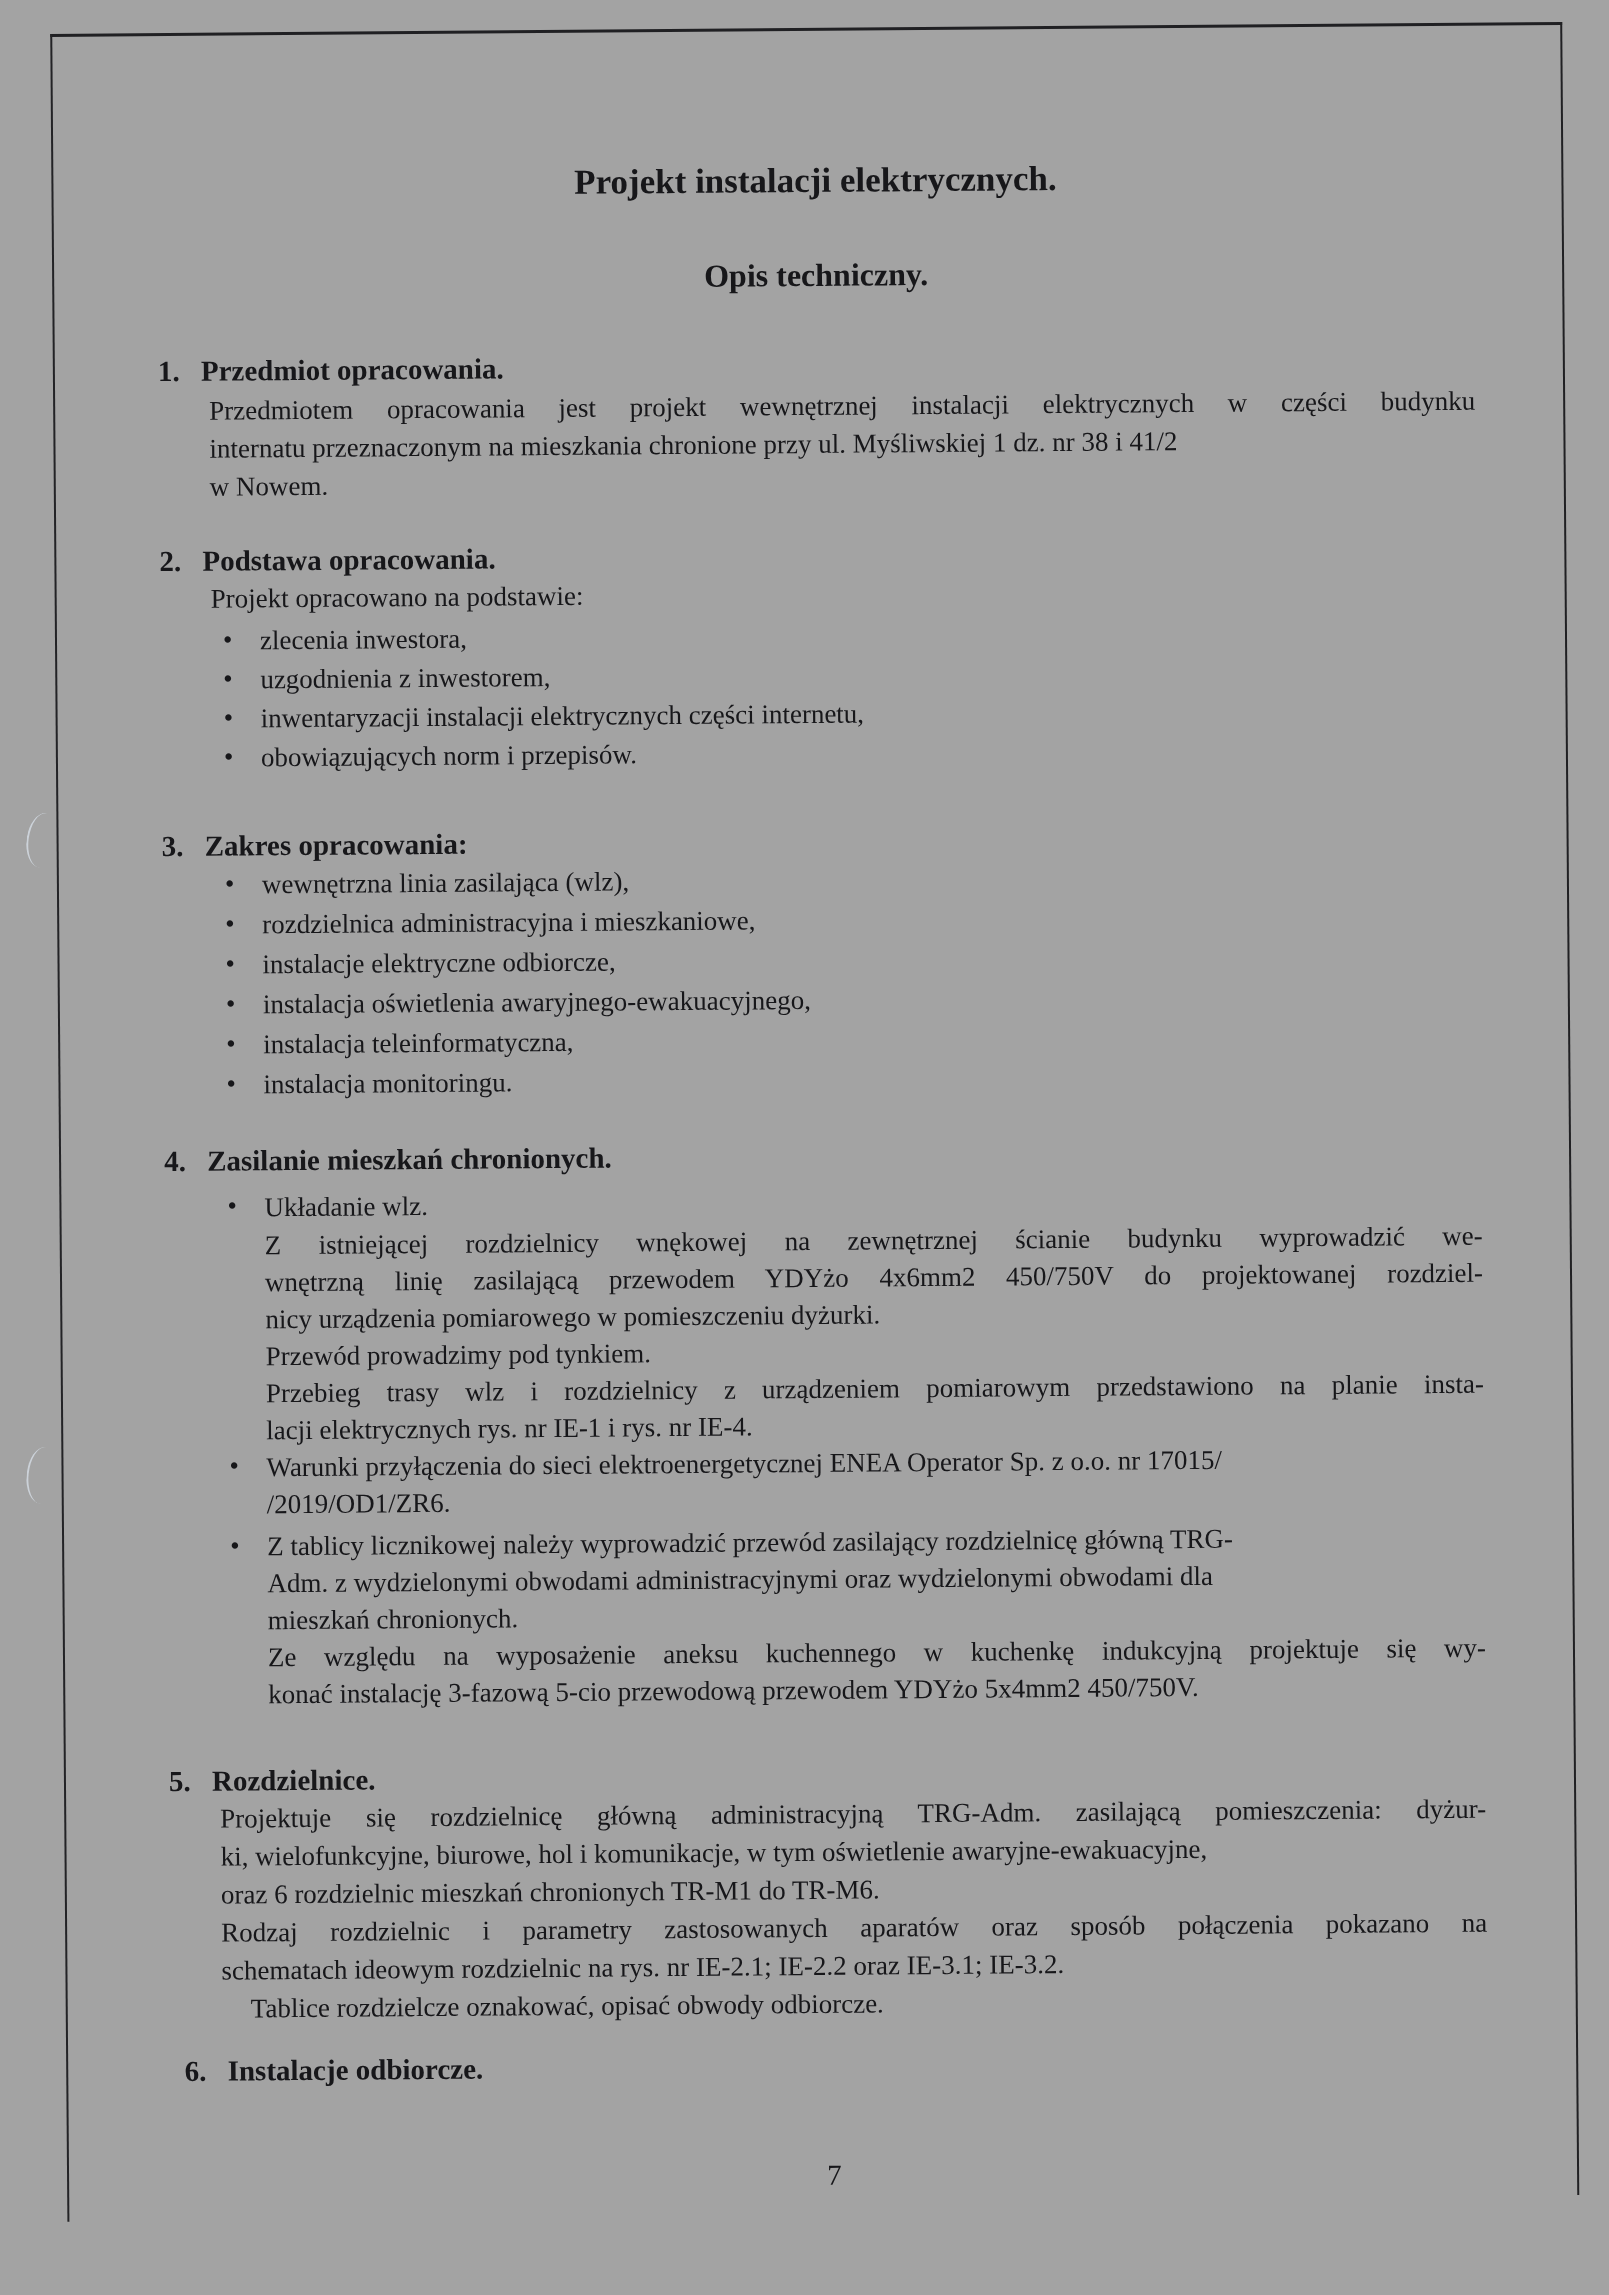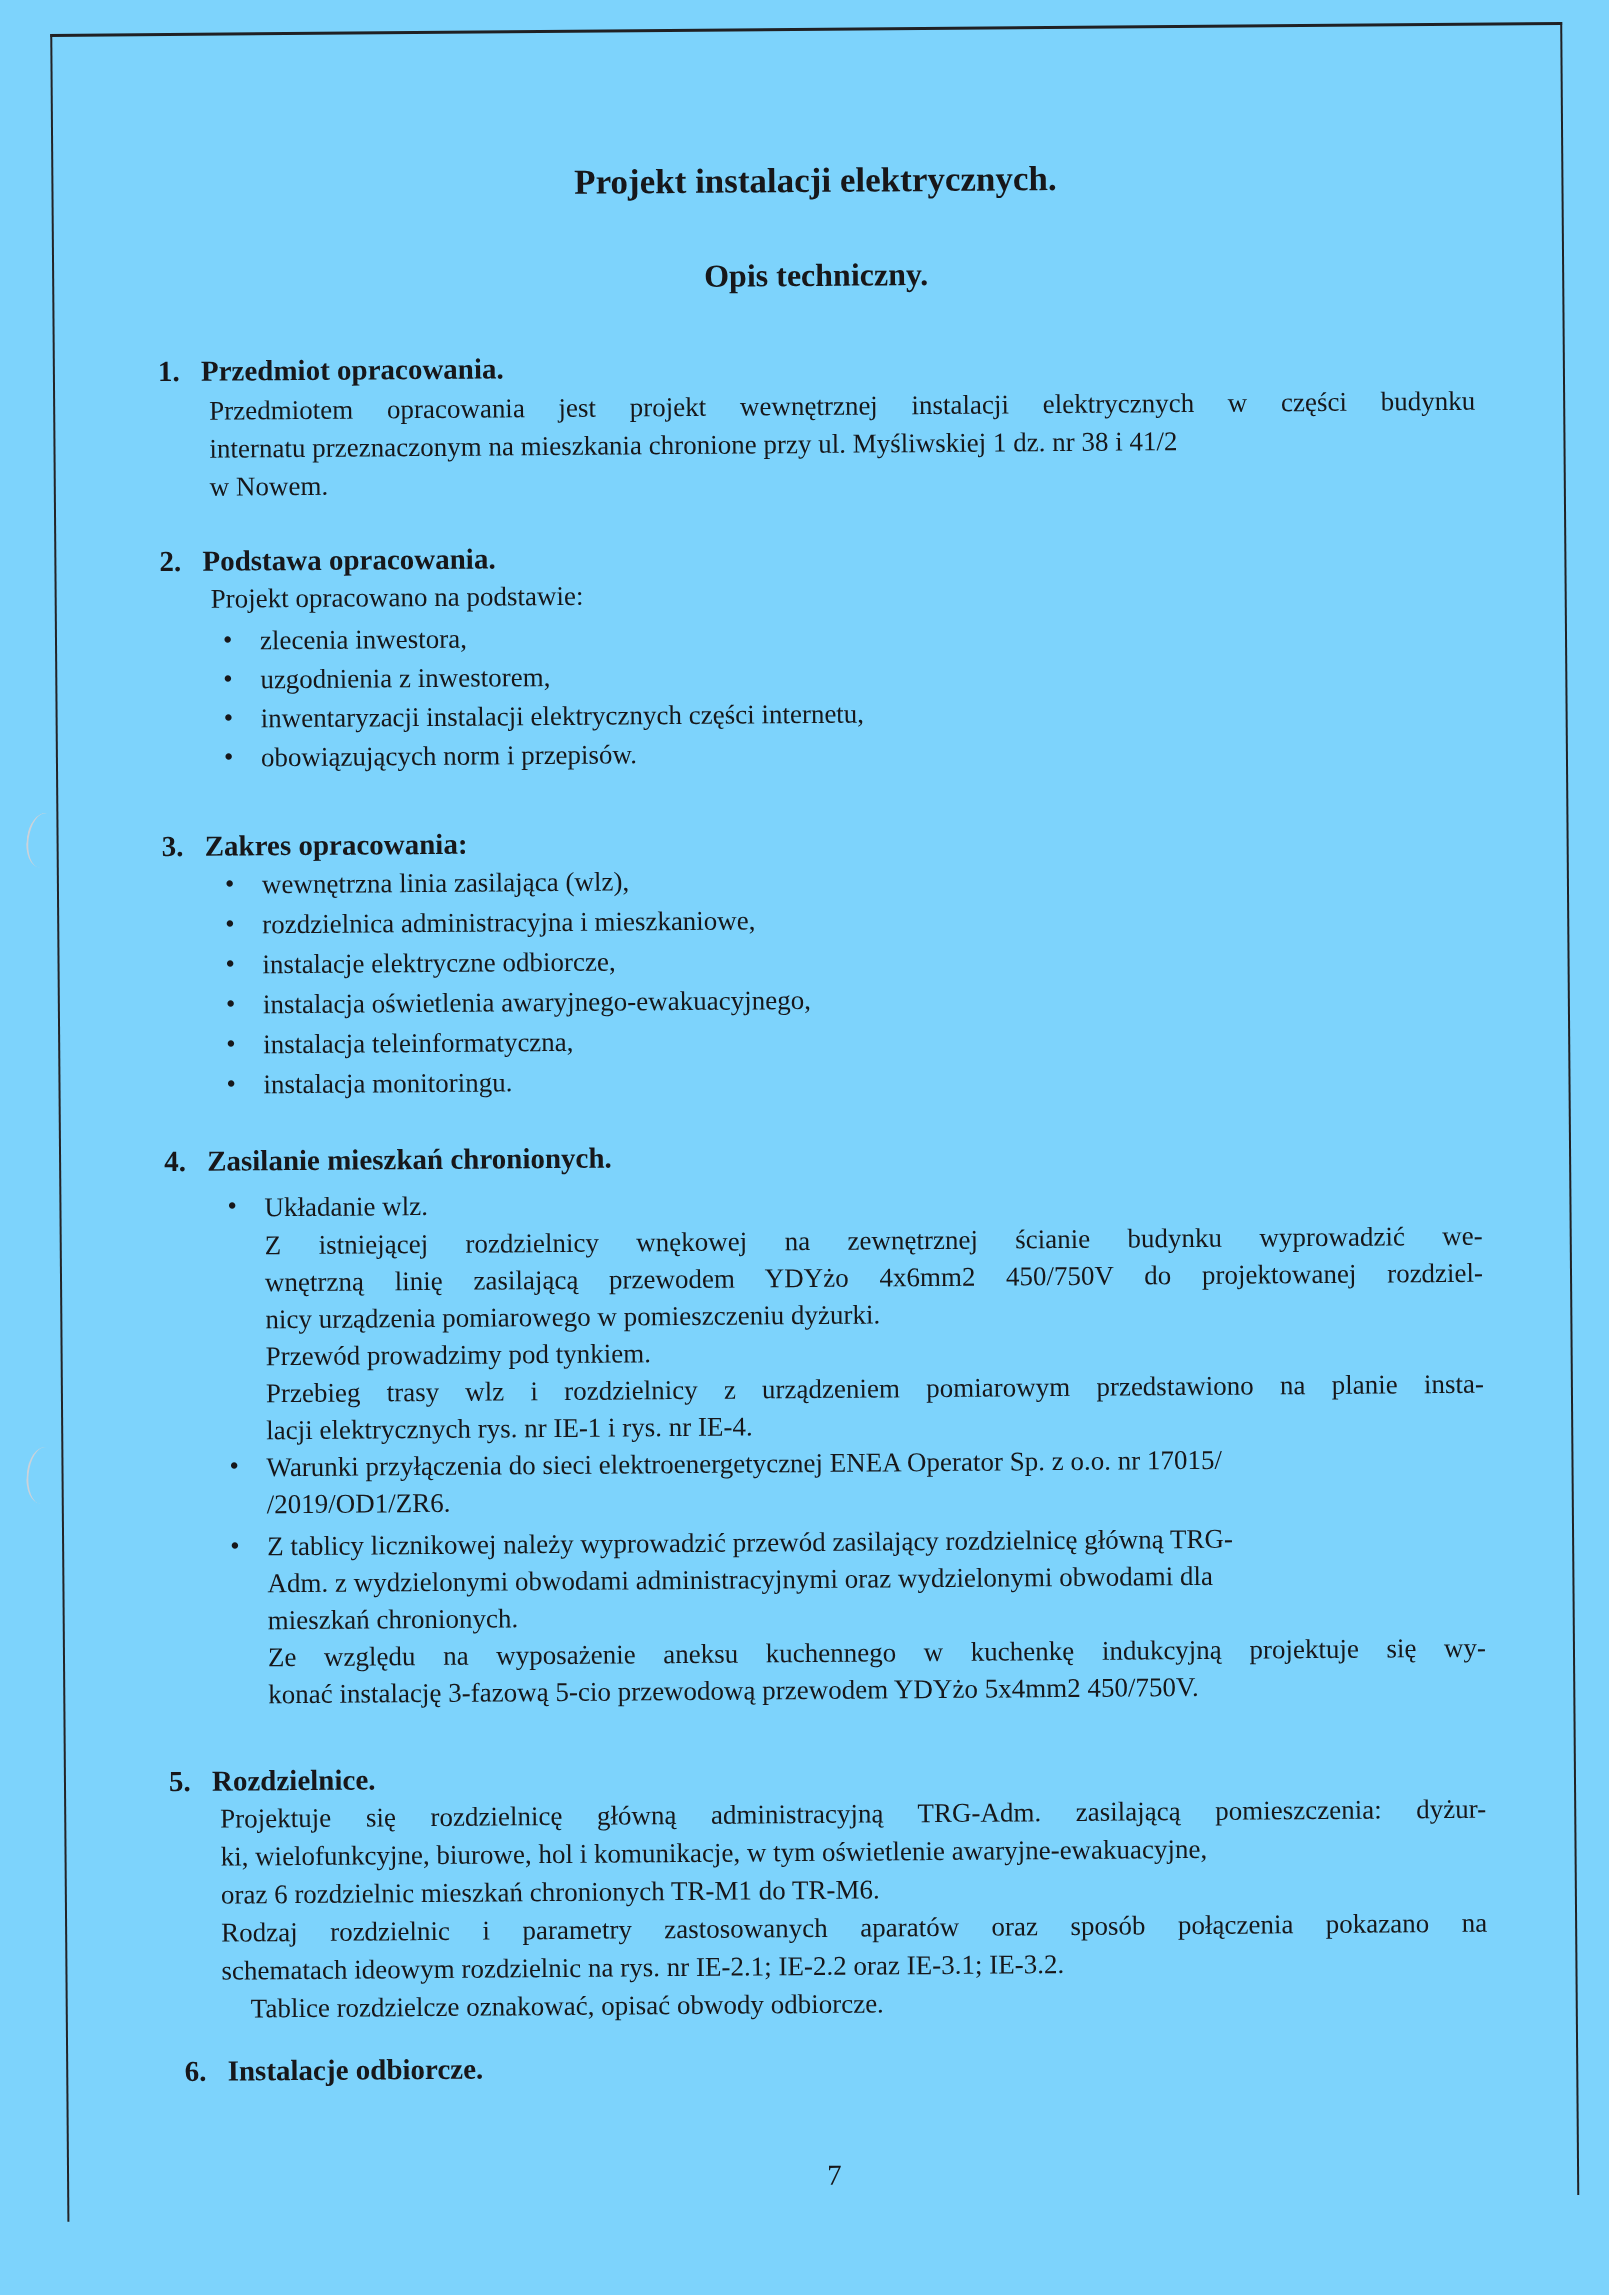--- a/index.html
+++ b/index.html
@@ -1,18 +1,18 @@
 <!DOCTYPE html>
 <html style="font-size:10.7px"><head>
 <meta charset="utf-8">
 <style>
   html,body { margin:0; padding:0; background:#ffffff; }
   .page {
     position:relative; width:1610px; height:2295px;
-    background:#7dd3fc; overflow:hidden;
+    background:#a3a3a3; overflow:hidden;
     font-family:"Liberation Serif","DejaVu Serif",serif;
     color:#17171a;
   }
   .scan { position:absolute; left:0; top:0; width:1610px; height:2295px;
           transform:rotate(-0.45deg); transform-origin:805px 1147px; }
 
   
   .frame-top   { position:absolute; left:59px;  top:28px;  width:1512px; height:2.7px;  background:#202023; }
   .frame-left  { position:absolute; left:59px;  top:28px;  width:2px;    height:2188px; background:#232326; }
   .frame-right { position:absolute; left:1569px;top:28px;  width:2px;    height:2173px; background:#202023; }

